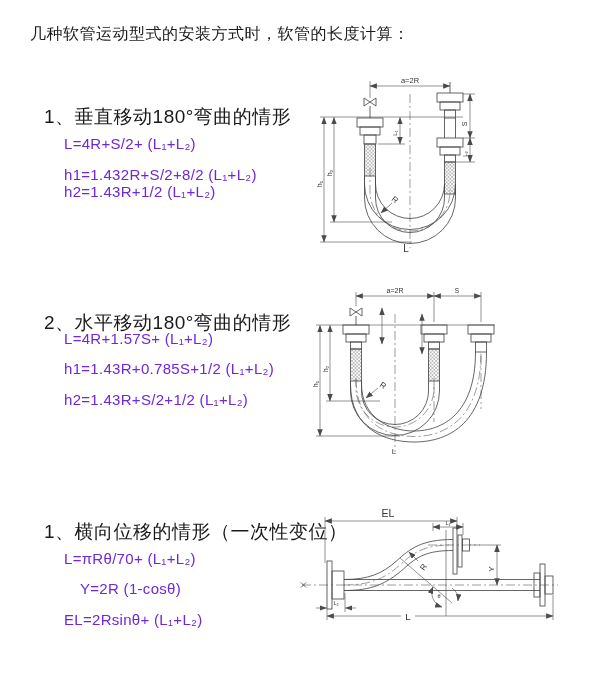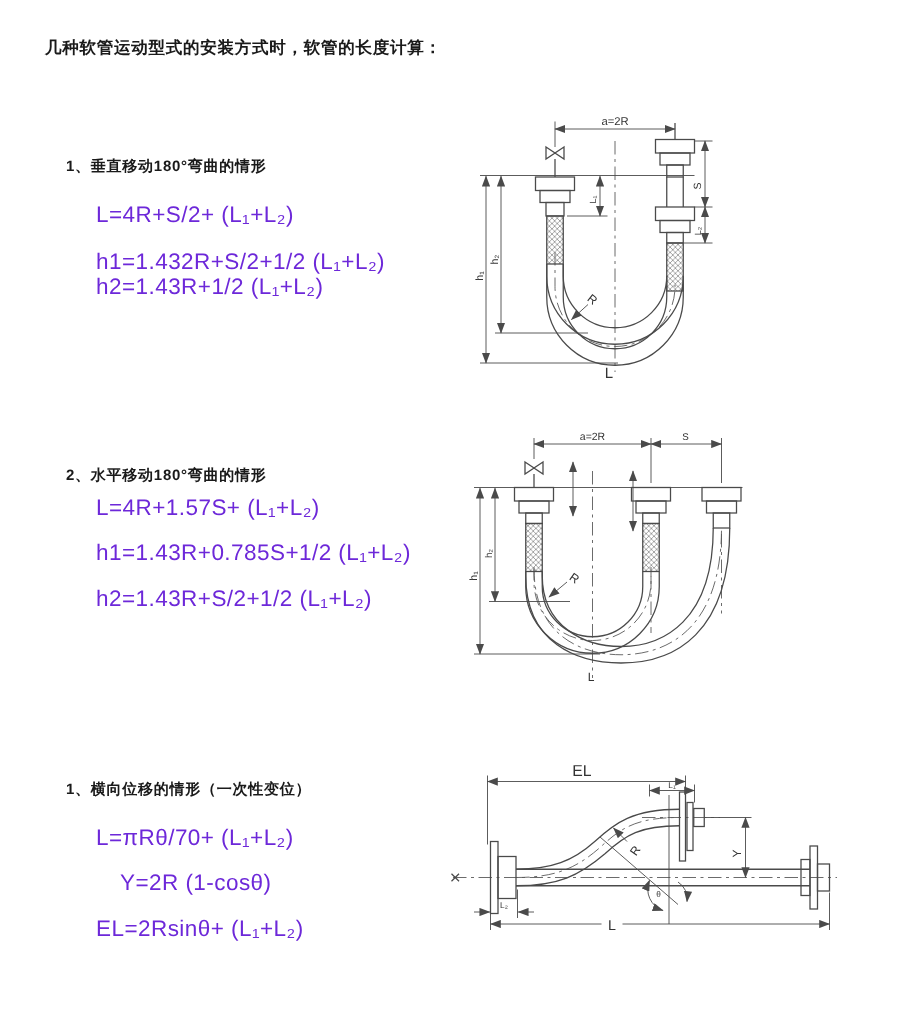--- a/index.html
+++ b/index.html
@@ -1,37 +1,37 @@
 <!DOCTYPE html>
 <html><head>
 <meta charset="utf-8">
 <style>
   html,body{margin:0;padding:0}
   body{width:600px;height:675px;background:#ffffff;position:relative;overflow:hidden;
        font-family:"Liberation Sans",sans-serif;color:#1a1a1a}
   .abs{position:absolute}
-  .title{font-size:11px;font-weight:700;letter-spacing:.5px;white-space:nowrap}
-  .heading{font-size:10px;font-weight:700;letter-spacing:.5px;white-space:nowrap}
+  .title{font-size:16px;font-weight:400;letter-spacing:.5px;white-space:nowrap}
+  .heading{font-size:19px;font-weight:400;letter-spacing:.5px;white-space:nowrap}
   .formula{font-size:15px;font-weight:400;letter-spacing:.3px;color:#6d28d9;white-space:nowrap}
   svg{position:absolute;overflow:visible}
   svg text{font-family:"Liberation Sans",sans-serif;fill:#333;stroke:none}
   .ln{stroke:#4a4a4a;stroke-width:.85;fill:none}
   .dim{stroke:#4a4a4a;stroke-width:.6;fill:none}
   .cl{stroke:#5a5a5a;stroke-width:.6;fill:none;stroke-dasharray:9 3 2 3}
   .braid{fill:url(#hatchA);stroke:#4a4a4a;stroke-width:.85}
   .braidB{fill:url(#hatchB);stroke:#4a4a4a;stroke-width:.85}
 </style>
 </head>
 <body>
 
 <div class="abs title" style="left:30px;top:24px">几种软管运动型式的安装方式时，软管的长度计算：</div>
 
 <div class="abs heading" style="left:44px;top:104px">1、垂直移动180°弯曲的情形</div>
 <div class="abs formula" style="left:64px;top:135px">L=4R+S/2+ (L₁+L₂)</div>
-<div class="abs formula" style="left:64px;top:166px">h1=1.432R+S/2+1/2 (L₁+L₂)</div>
+<div class="abs formula" style="left:64px;top:166px">h1=1.432R+S/2+8/2 (L₁+L₂)</div>
 <div class="abs formula" style="left:64px;top:183px">h2=1.43R+1/2 (L₁+L₂)</div>
 
 <div class="abs heading" style="left:44px;top:310px">2、水平移动180°弯曲的情形</div>
 <div class="abs formula" style="left:64px;top:330px">L=4R+1.57S+ (L₁+L₂)</div>
 <div class="abs formula" style="left:64px;top:360px">h1=1.43R+0.785S+1/2 (L₁+L₂)</div>
 <div class="abs formula" style="left:64px;top:391px">h2=1.43R+S/2+1/2 (L₁+L₂)</div>
 
 <div class="abs heading" style="left:44px;top:519px">1、横向位移的情形（一次性变位）</div>
 <div class="abs formula" style="left:64px;top:550px">L=πRθ/70+ (L₁+L₂)</div>
 <div class="abs formula" style="left:80px;top:580px">Y=2R (1-cosθ)</div>

